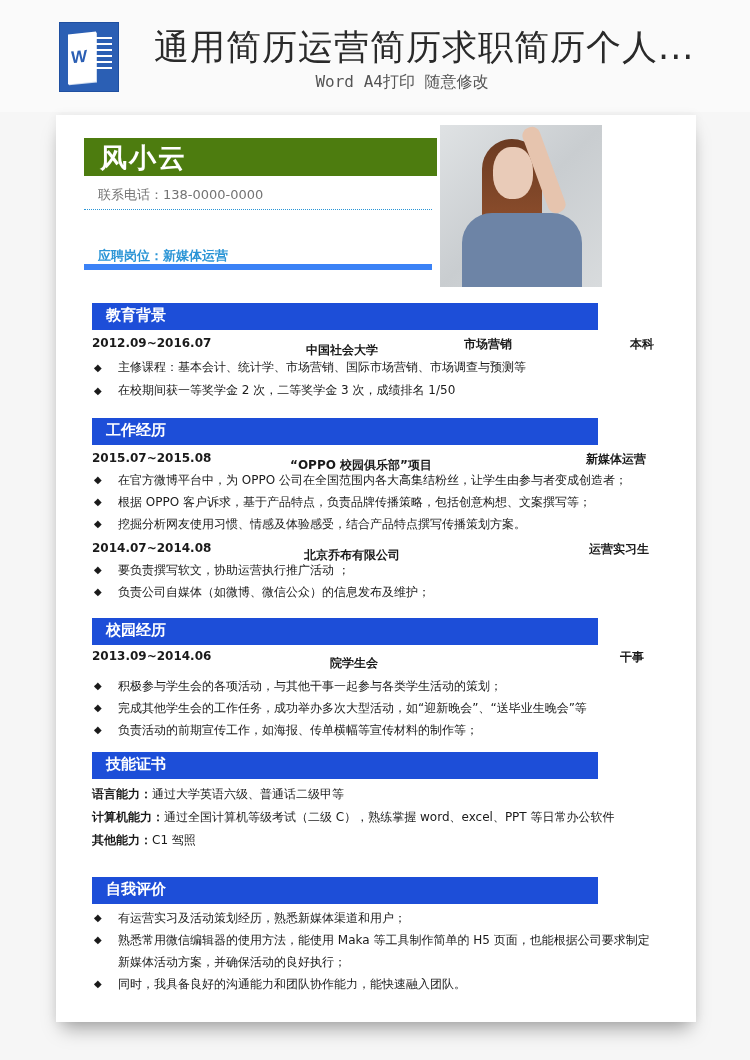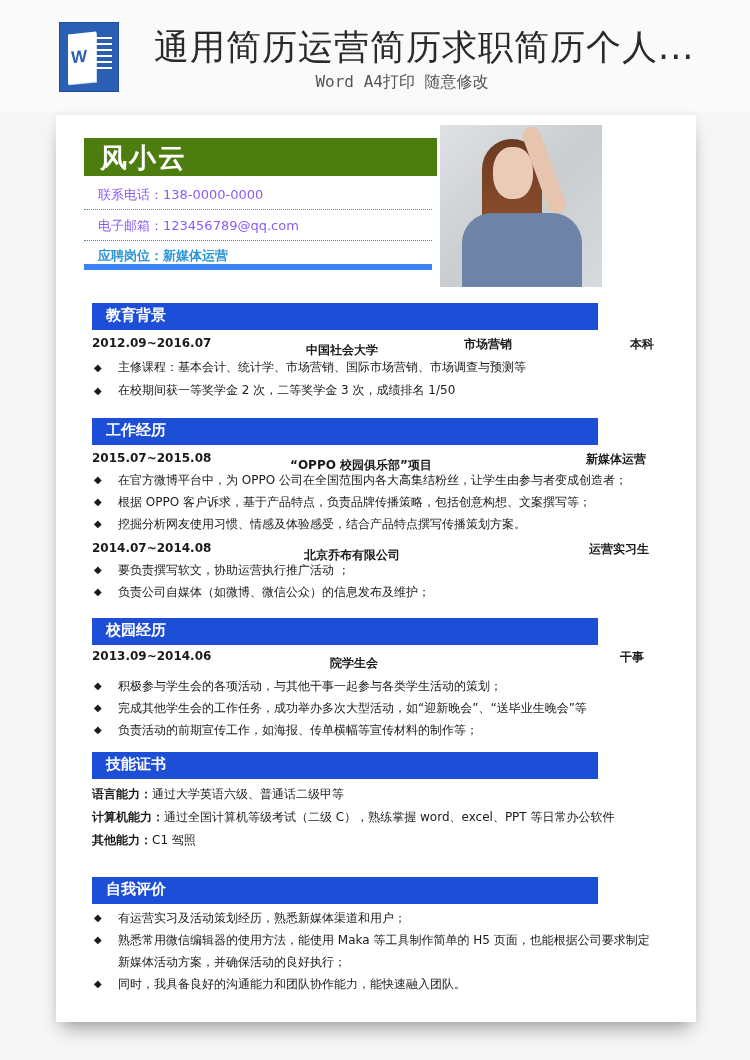--- a/index.html
+++ b/index.html
@@ -40,21 +40,21 @@
     position: absolute; left: 56px; top: 115px; width: 640px; height: 907px; background: #fff;
     box-shadow: 0 12px 18px -6px rgba(0,0,0,0.35), 0 0 10px rgba(0,0,0,0.06);
   }
   .name-bar {
     position: absolute; left: 28px; top: 23px; width: 353px; height: 38px; background: #4d7c0f;
   }
   .name-bar span {
     position: absolute; left: 16px; top: 2px; color: #fff; font-size: 27px; font-weight: bold; letter-spacing: 2px;
   }
   .contact-row {
-    position: absolute; left: 28px; width: 348px; height: 30px; font-size: 13px; color: #8b5cf6;
+    position: absolute; left: 28px; width: 348px; height: 30px; font-size: 13px; color: #737373;
     padding-left: 14px; line-height: 30px;
   }
   .contact-row.dotted { border-bottom: 1px dotted #2b95d6; }
   .contact-row.role { color: #2b95d6; font-weight: bold; border-bottom: 6px solid #3b82f6; }
   .photo {
     position: absolute; left: 384px; top: 10px; width: 162px; height: 162px; overflow: hidden;
     background: linear-gradient(135deg, #dfe2e4 0%, #c9cdd0 50%, #d8dbdd 100%);
   }
   .photo .hair {
     position: absolute; left: 42px; top: 14px; width: 60px; height: 120px; border-radius: 30px 30px 20px 20px;
@@ -118,23 +118,20 @@
 </div>
 
 <div class="page">
   <div class="name-bar">
     <span>风小云</span>
   </div>
 
   <div class="contact-row dotted" style="top:65px;">
     <span>联系电话：</span><span>138-0000-0000</span>
   </div>
-  <div class="contact-row dotted" style="top:96px;">
-    <span>电子邮箱：</span><span>123456789@qq.com</span>
-  </div>
   <div class="contact-row role" style="top:127px; height:28px; line-height:28px;">
     <span>应聘岗位：</span><span>新媒体运营</span>
   </div>
 
   <div class="photo">
     <div class="hair"></div>
     <div class="arm"></div>
     <div class="face"></div>
     <div class="shirt"></div>
   </div>

